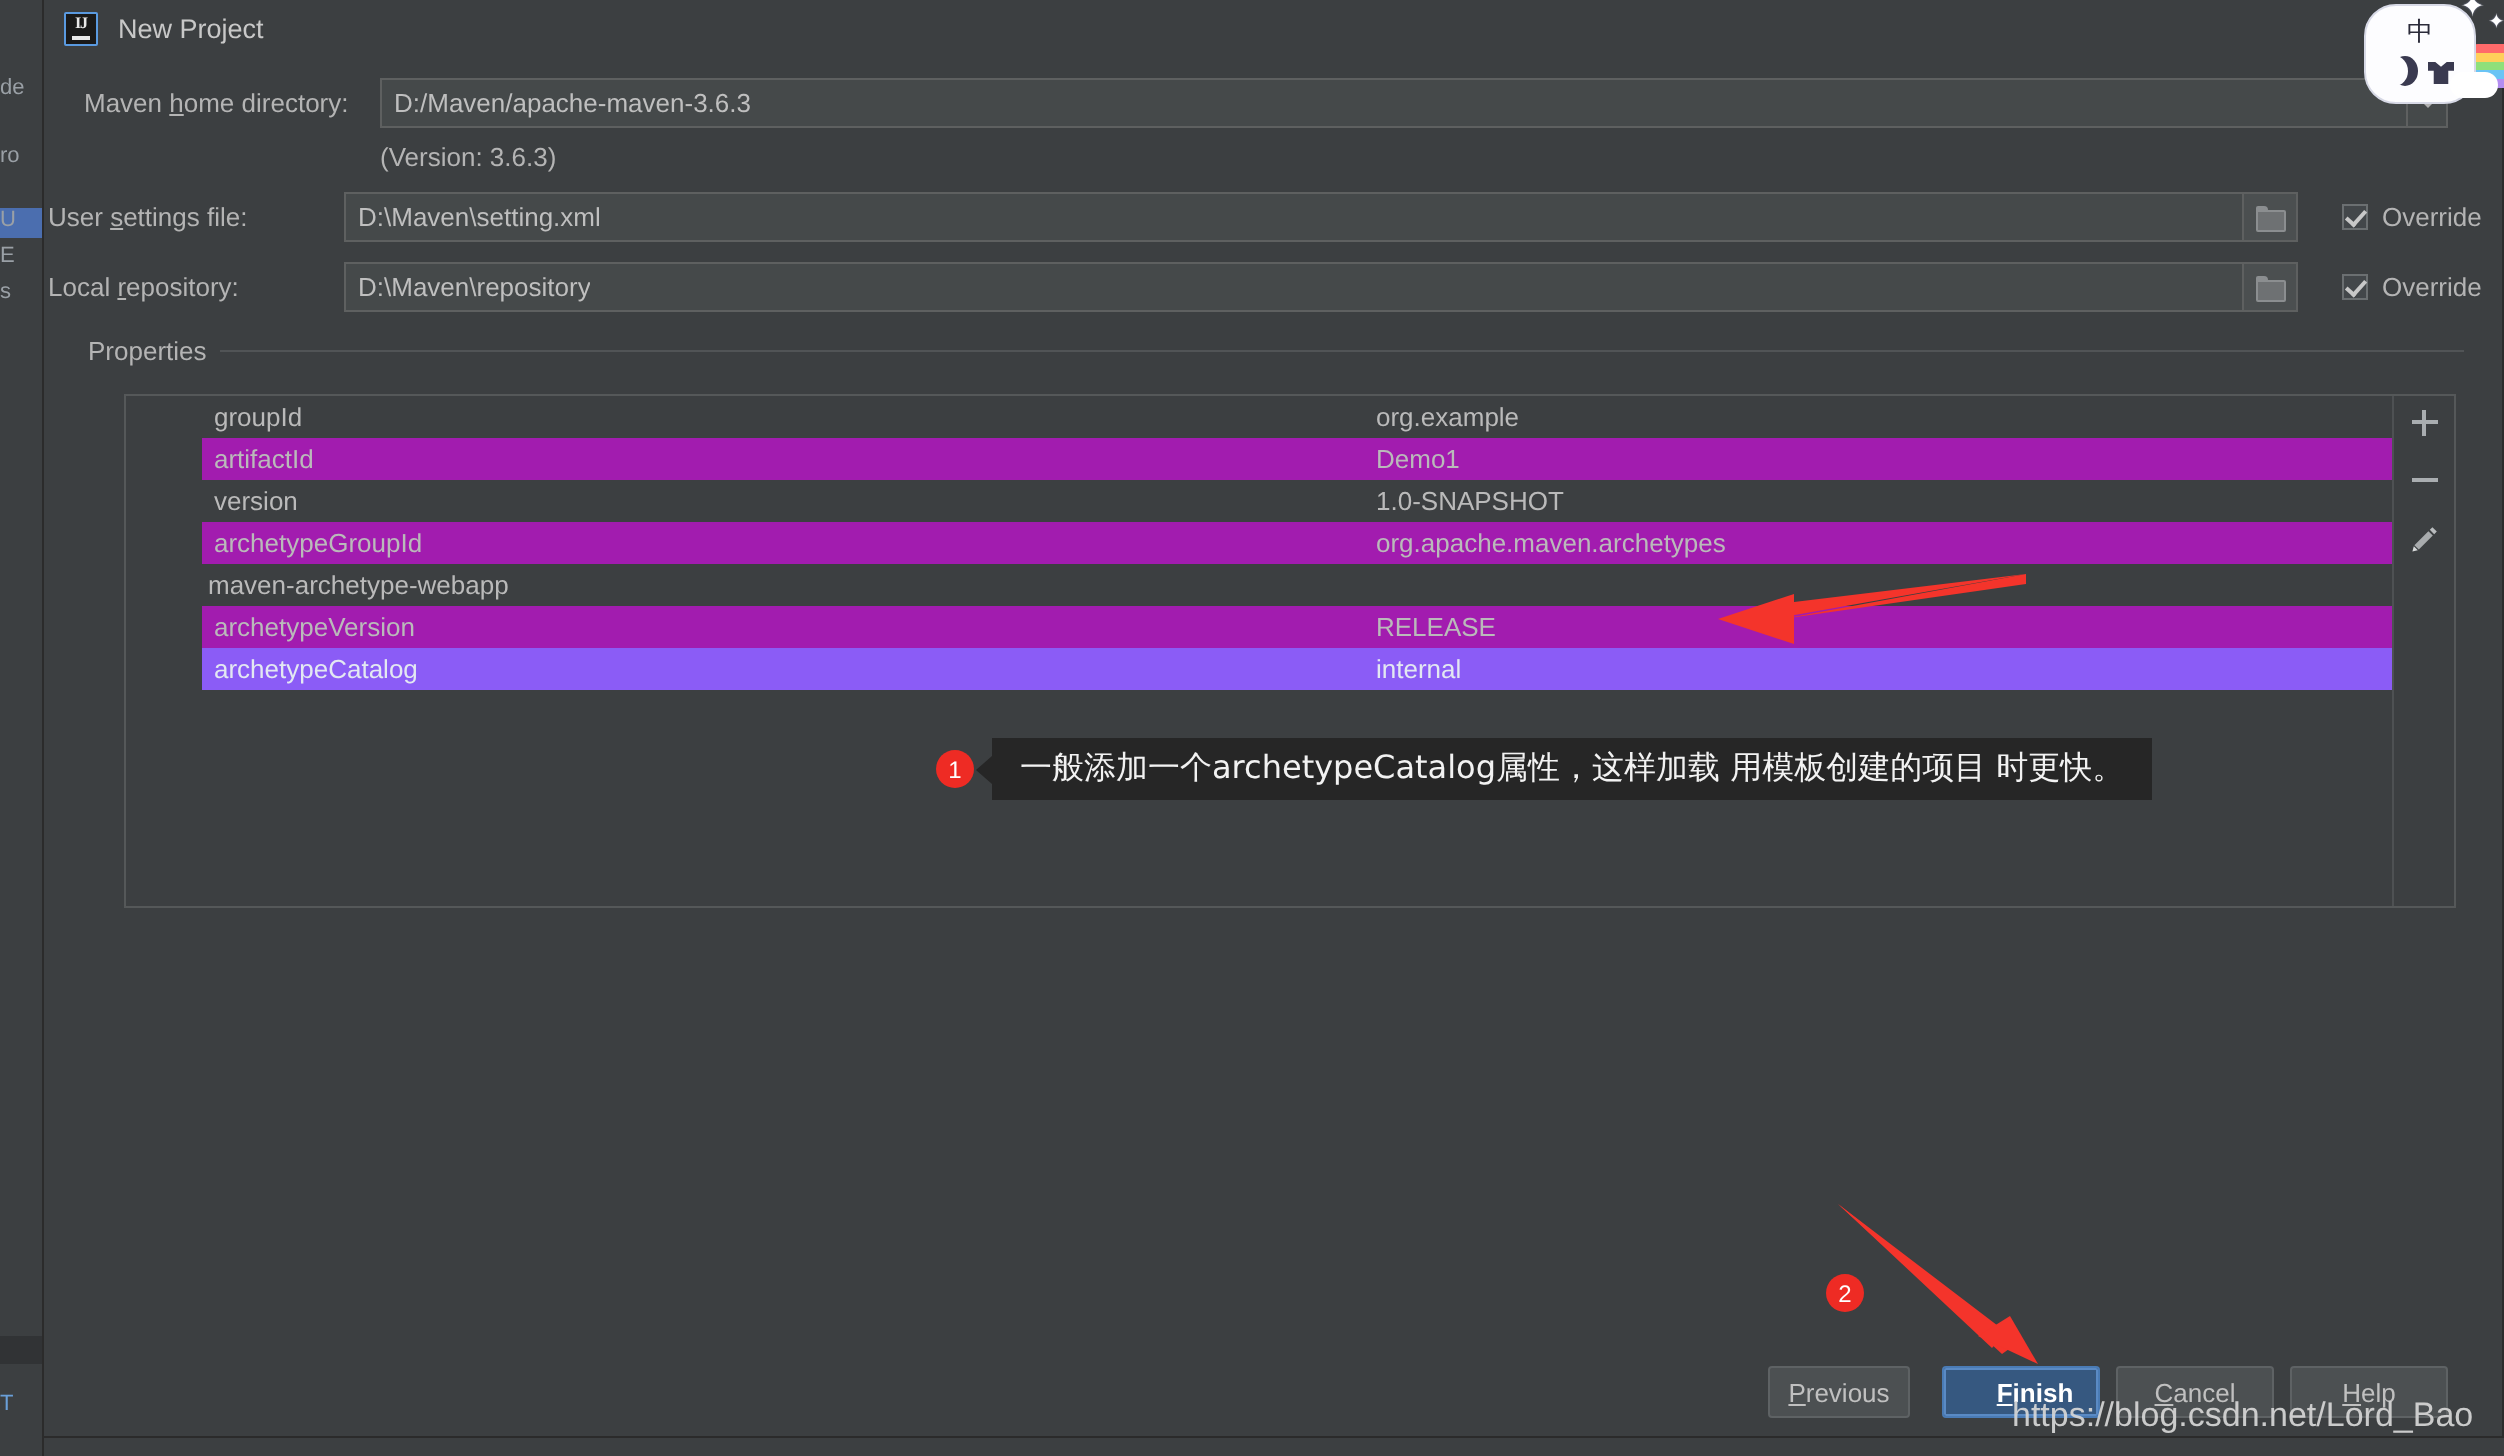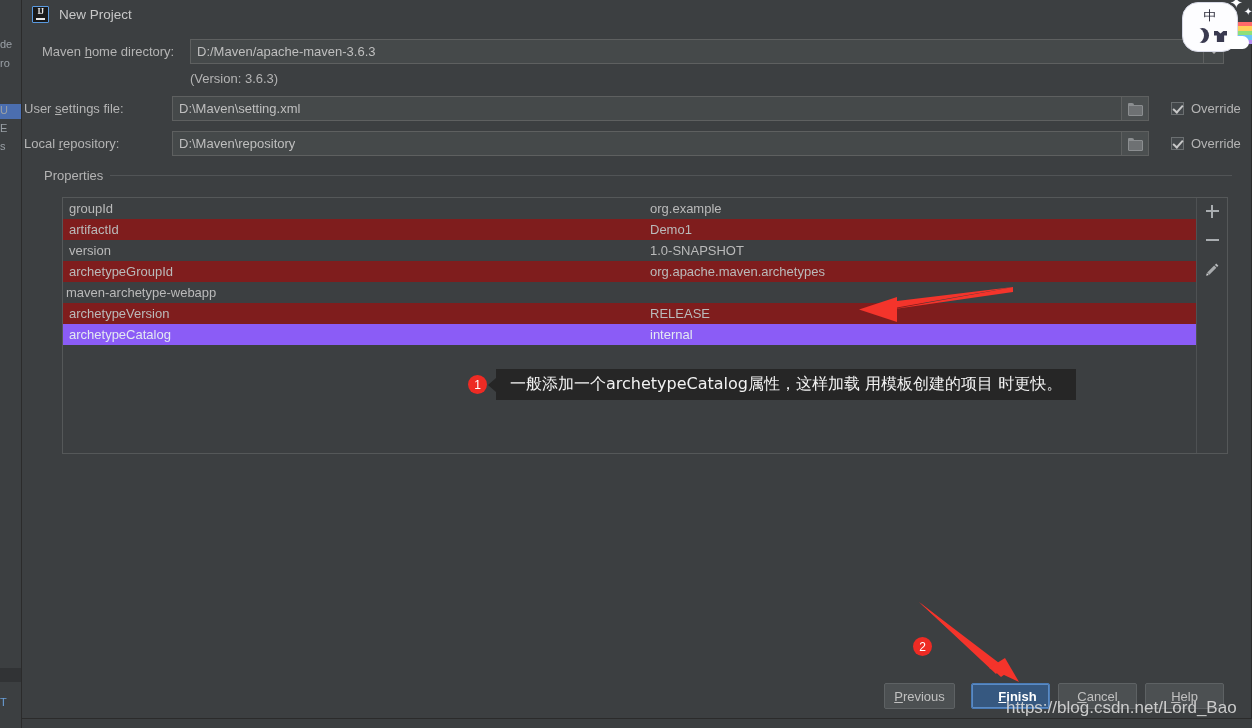--- a/index.html
+++ b/index.html
@@ -122,24 +122,24 @@
 
   .table-wrap {
     position: absolute; left: 18px; top: 29px; width: 1166px; height: 257px;
     border: 1px solid #555859;
     background: #3c3f41;
     display: flex;
   }
   .table { flex: 1 1 auto; position: relative; overflow: hidden; }
   .trow {
     height: 21px; display: flex; align-items: center;
-    font-size: 13px; color: #bababa;
+    font-size: 13px; color: #bababa; margin-left: 38px;
   }
   .trow.odd  { background: #3c3f41; }
-  .trow.even { background: #7f1d1d; }
+  .trow.even { background: #a21caf; }
   .trow.selected { background: #8b5cf6; color: #e3e8f2; }
   .tcell-key   { width: 584px; padding-left: 6px; overflow: hidden; white-space: nowrap; }
   .tcell-val   { flex: 1 1 auto; padding-left: 3px; overflow: hidden; white-space: nowrap; }
 
   .table-tools {
     width: 31px; flex: 0 0 auto; background: #3c3f41;
     border-left: 1px solid #4e5153;
     padding-top: 3px;
     display: flex; flex-direction: column; align-items: center; gap: 9px;
   }
@@ -241,21 +241,21 @@
     text-shadow: 0 0 1px #8a8fb0;
   }
 </style>
 </head>
 <body>
 
 <div id="root">
 
   <div class="bg-ide">
     <div class="bg-strip" style="top:38px;">de</div>
-    <div class="bg-strip" style="top:57px;">ro</div>
+    <div class="bg-strip" style="top:72px;">ro</div>
     <div class="bg-strip sel" style="top:104px;height:15px;">U</div>
     <div class="bg-strip" style="top:122px;">E</div>
     <div class="bg-strip" style="top:140px;">s</div>
     <div class="bg-toolwin" style="top:668px;height:14px;"></div>
     <div class="bg-strip" style="top:696px;color:#6a9fd8;">T</div>
   </div>
 
   <div class="dialog">
 
     <div class="titlebar">

